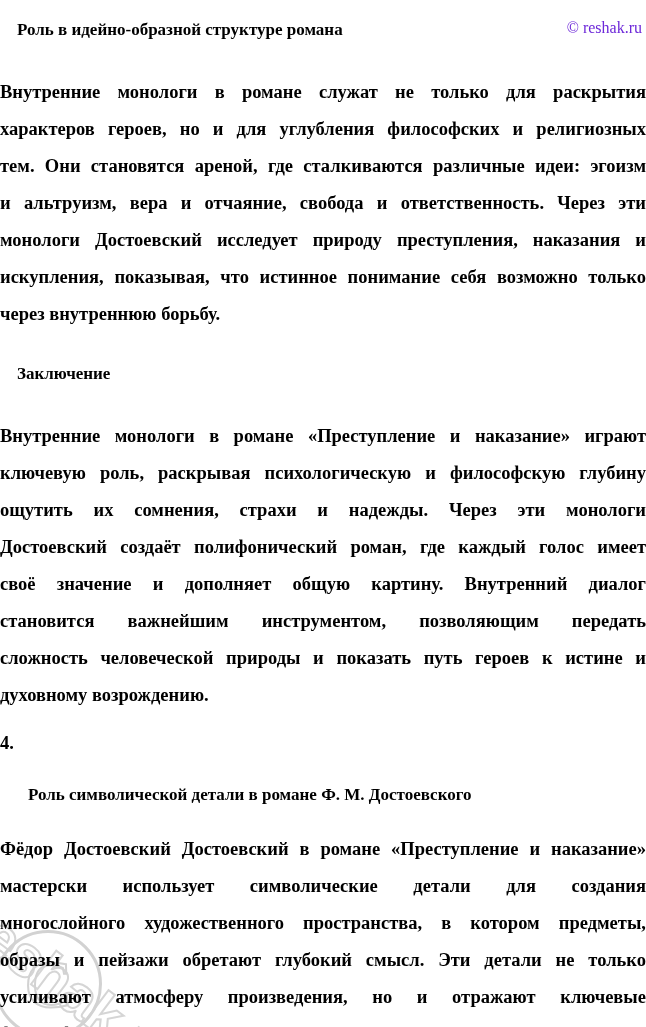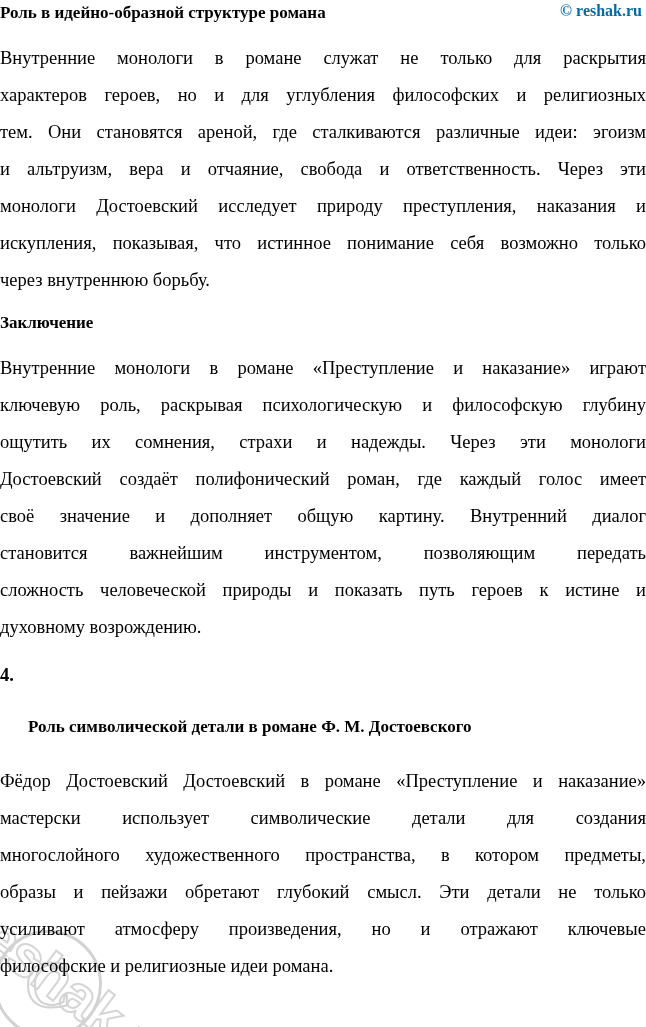--- a/index.html
+++ b/index.html
@@ -75,43 +75,43 @@
     z-index: 1;
     padding: 0;
   }
 
   .corner-mark {
     position: absolute;
     right: 4px;
     top: 2px;
     font-family: "Liberation Serif", "DejaVu Serif", serif;
     font-size: 16px;
-    color: #0369a1;
+    color: #6d28d9;
     white-space: nowrap;
     z-index: 2;
-    font-weight: bold;
   }
 
   .heading {
     font-weight: 700;
     font-size: 17px;
     line-height: 26px;
-    margin: 0;
+    margin: 17px;
     padding: 0;
     white-space: nowrap;
   }
 
   p.body-text {
     font-size: 18.5px;
     line-height: 37px;
     text-align: justify;
     text-justify: inter-word;
     margin: 0;
     padding: 0;
     hyphens: none;
+    font-weight: bold;
   }
   p.body-text > span.line {
     display: block;
     text-align: justify;
     text-align-last: justify;
     white-space: nowrap;
   }
   p.body-text > span.line.line-end {
     text-align-last: left;
   }

